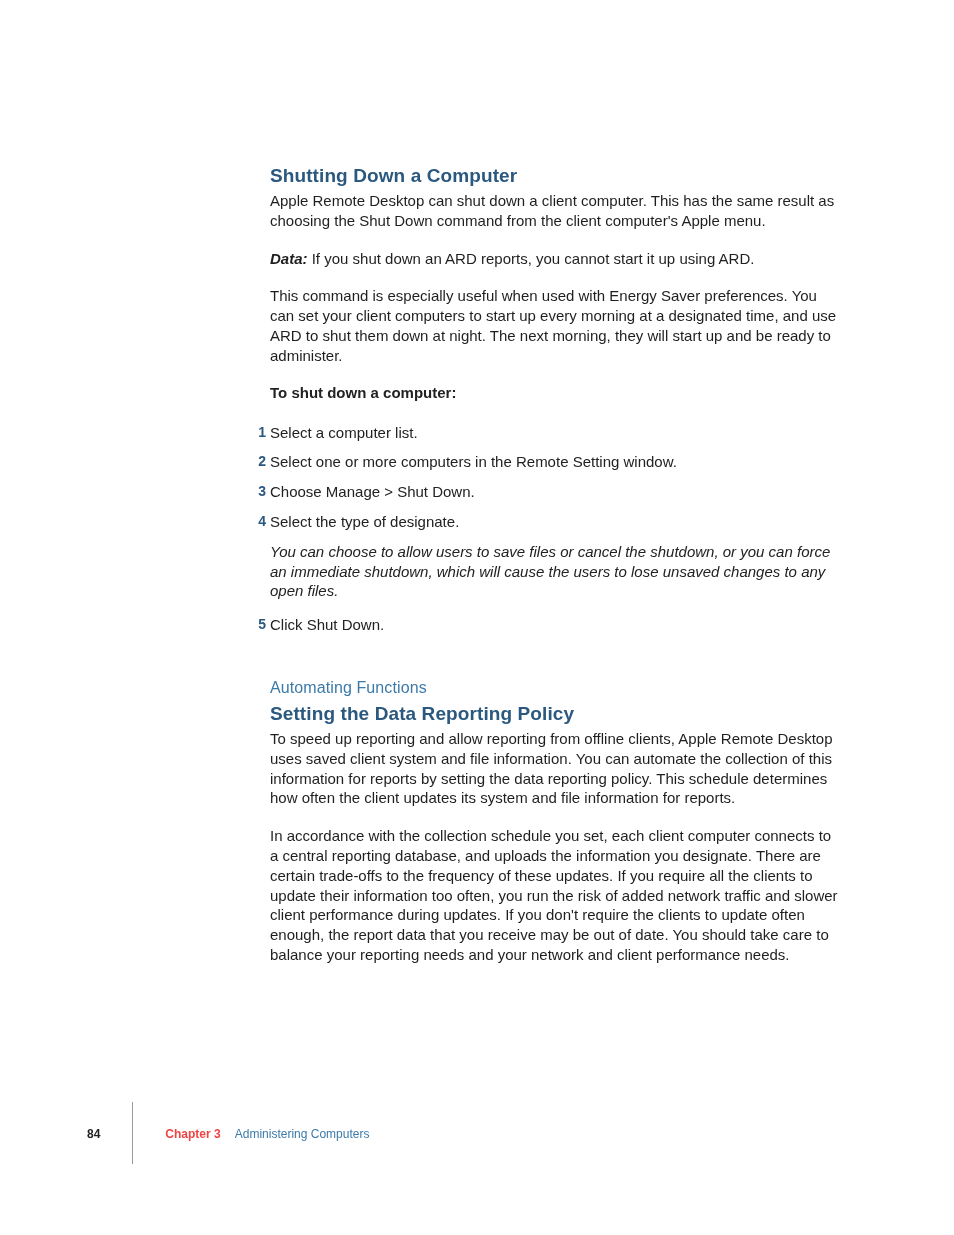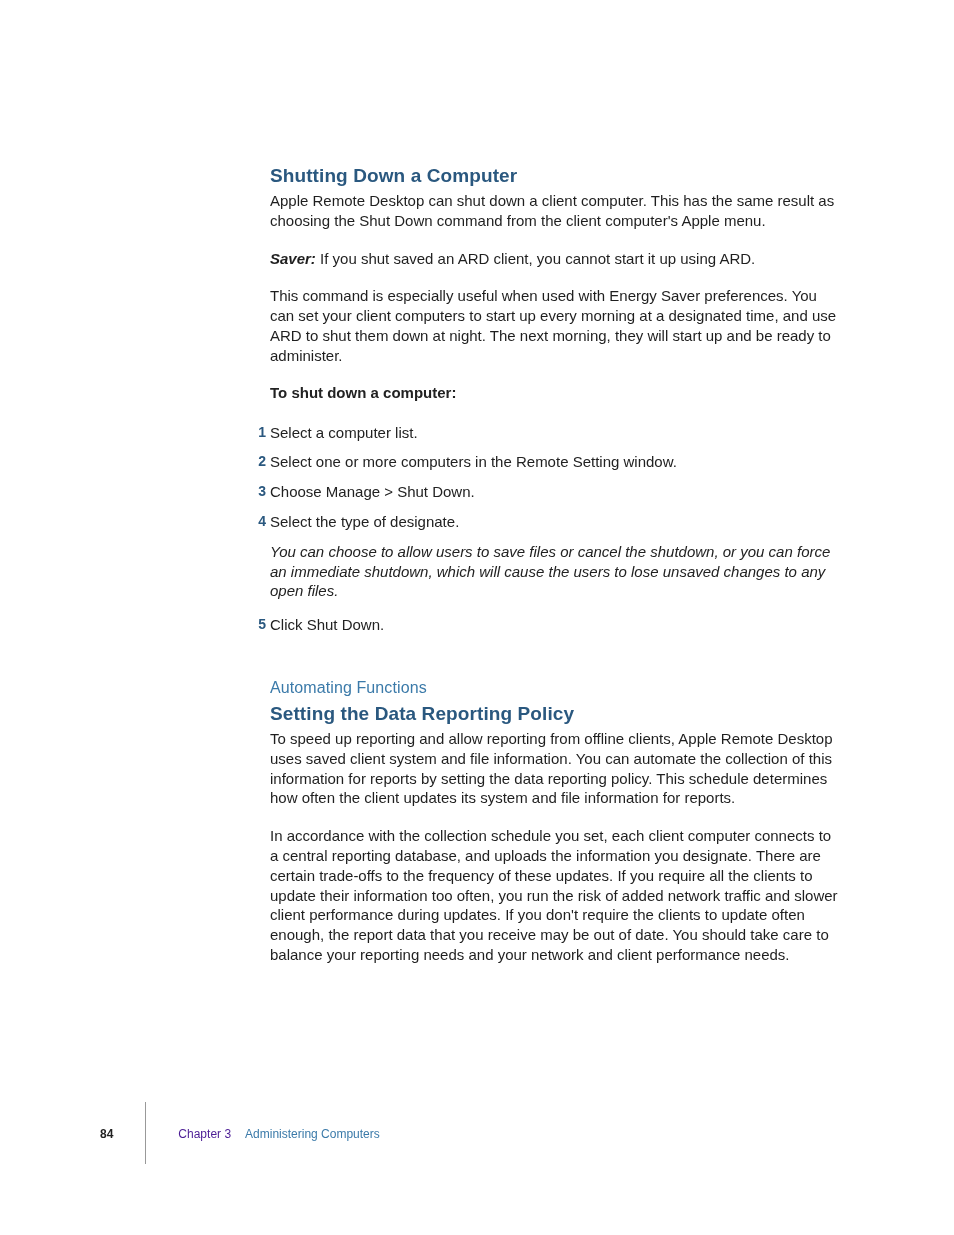--- a/index.html
+++ b/index.html
@@ -74,56 +74,56 @@
     font-size: 14px;
   }
   .step-sub {
     margin-top: 10px;
     padding-bottom: 4px;
     font-style: italic;
   }
   .section-gap { height: 34px; }
   .footer {
     position: absolute;
-    left: 100px;
+    left: 87px;
     top: 1104px;
     font-size: 12px;
     display: flex;
     align-items: center;
   }
   .footer .pnum {
     font-weight: 700;
     color: #222;
   }
   .footer .sep {
     border-left: 1px solid #999;
     height: 62px;
     margin: -2px 32px 0 32px;
   }
   .footer .chap-label {
-    font-weight: 400;
-    color: #4c1d95;
+    font-weight: 700;
+    color: #ef4444;
     margin-right: 14px;
   }
   .footer .chap-title {
     color: #3b7aa9;
     font-weight: 400;
   }
 </style>
 </head>
 <body>
 
 <div class="page">
   <div class="content">
 
     <div class="h3">Shutting Down a Computer</div>
     <p>Apple Remote Desktop can shut down a client computer. This has the same result as choosing the Shut Down command from the client computer's Apple menu.</p>
 
     <p>
-      <span class="note-label">Saver:</span><span>  If you shut saved an ARD client, you cannot start it up using ARD.</span>
+      <span class="note-label">Data:</span><span>  If you shut down an ARD reports, you cannot start it up using ARD.</span>
     </p>
 
     <p>This command is especially useful when used with Energy Saver preferences. You can set your client computers to start up every morning at a designated time, and use ARD to shut them down at night. The next morning, they will start up and be ready to administer.</p>
 
     <div class="task-heading">To shut down a computer:</div>
 
     <ul class="steps">
       <li>
         <span class="num">1</span>
         <span>Select a computer list.</span>

